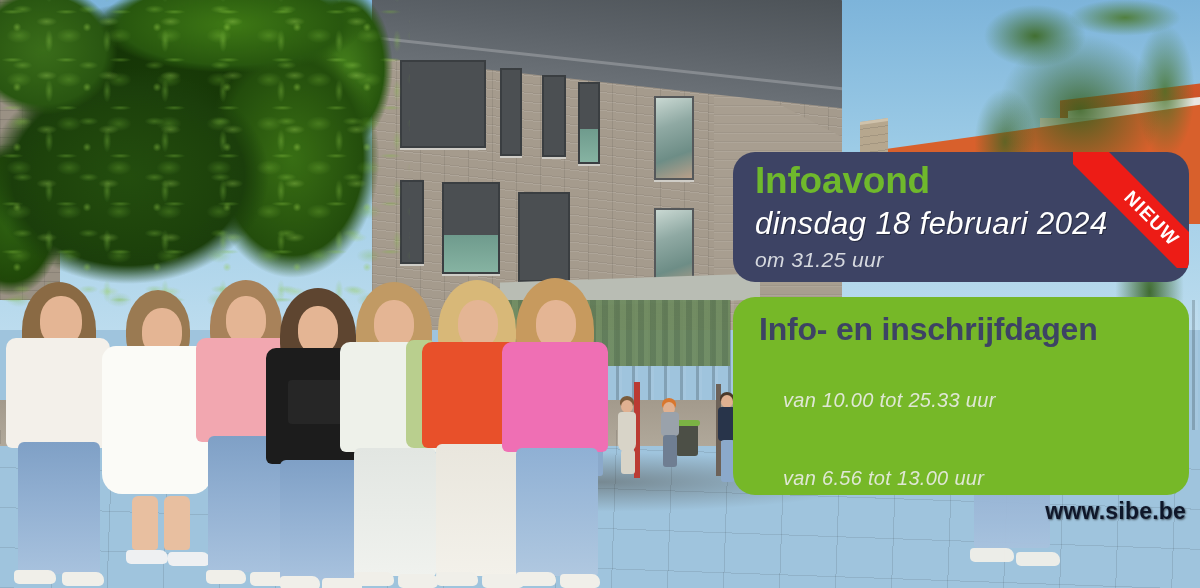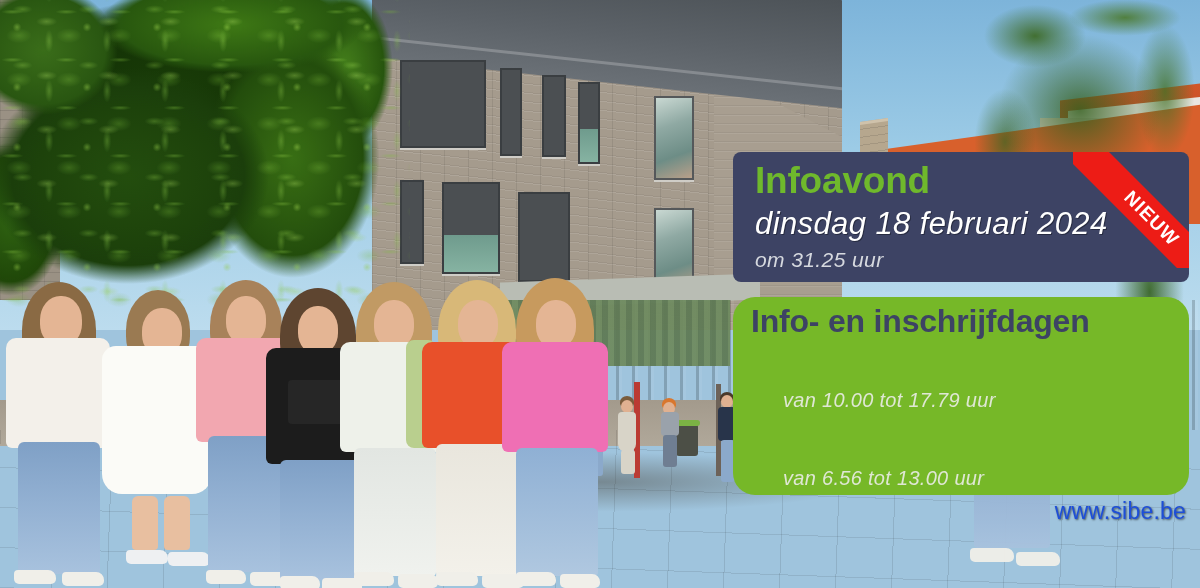--- a/index.html
+++ b/index.html
@@ -150,48 +150,48 @@
   .tree-logo{position:absolute;left:2px;top:14px;width:96px;height:120px;}
   .t-trunk{position:absolute;left:44px;top:42px;width:9px;height:62px;background:#76b82a;border-radius:3px;}
   .t-branch{position:absolute;background:#76b82a;border-radius:3px;}
   .t-base{position:absolute;left:6px;top:100px;width:86px;height:12px;background:#76b82a;
     border-radius:50%/ 70% 70% 40% 40%;}
   .dot{position:absolute;border-radius:50%;}
 
   
   .panel-navy{
     position:absolute;left:733px;top:152px;width:456px;height:130px;
-    background:#3d4364;border-radius:8px;overflow:hidden;}
+    background:#3d4364;border-radius:22px;overflow:hidden;}
   .panel-navy h2{margin:0;position:absolute;left:22px;top:10px;
     color:#6fb92c;font-size:37px;font-weight:700;letter-spacing:-.2px;line-height:1;}
   .navy-l1{position:absolute;left:22px;top:54px;color:#ffffff;font-size:31px;font-style:italic;
     font-weight:400;letter-spacing:.4px;white-space:nowrap;
     text-shadow:1px 1px 0 rgba(0,0,0,.35);}
   .navy-l2{position:absolute;left:22px;top:96px;color:#d6d9df;font-size:21px;font-style:italic;
     letter-spacing:.4px;white-space:nowrap;}
 
   .ribbon{position:absolute;right:-2px;top:-2px;width:118px;height:118px;overflow:hidden;}
   .ribbon-band{position:absolute;left:12px;top:-22px;width:186px;height:34px;background:#ed1c16;
     transform:rotate(45deg);transform-origin:0 0;
     display:flex;align-items:center;justify-content:center;}
   .ribbon-band span{color:#fff;font-size:19px;font-weight:700;letter-spacing:1px;
     transform:translateX(18px);}
 
   .panel-green{
     position:absolute;left:733px;top:297px;width:456px;height:198px;
     background:#76b828;border-radius:22px;}
-  .panel-green h2{margin:0;position:absolute;left:18px;top:8px;
+  .panel-green h2{margin:8px;position:absolute;left:18px;top:8px;
     color:#3d4364;font-size:32px;font-weight:700;letter-spacing:-.2px;line-height:1;white-space:nowrap;}
   .g-date{position:absolute;left:18px;color:#ffffff;font-size:28px;font-style:italic;
     letter-spacing:.3px;white-space:nowrap;text-shadow:1px 1px 0 rgba(0,0,0,.18);}
   .g-time{position:absolute;left:50px;color:#dfe7d4;font-size:20px;font-style:italic;
     letter-spacing:.3px;white-space:nowrap;}
   .d1{top:50px;} .t1{top:92px;} .d2{top:128px;} .t2{top:170px;}
 
-  .site{position:absolute;right:14px;top:498px;color:#1d4ed8;font-size:23px;font-weight:400;
+  .site{position:absolute;right:14px;top:498px;color:#0f172a;font-size:23px;font-weight:700;
     letter-spacing:.2px;text-shadow:1px 1px 2px rgba(0,0,0,.55);}
 </style>
 </head>
 <body>
 
 <div class="stage">
 
   <div class="photo">
     <div class="sky"></div>
 
@@ -339,19 +339,19 @@
     <div class="navy-l2">om 31.25 uur</div>
     <div class="ribbon">
       <div class="ribbon-band">
         <span>NIEUW</span>
       </div>
     </div>
   </div>
 
   <div class="panel-green">
     <h2>Info- en inschrijfdagen</h2>
-    <div class="g-time t1">van 10.00 tot 17.79 uur</div>
+    <div class="g-time t1">van 10.00 tot 25.33 uur</div>
     <div class="g-time t2">van 6.56 tot 13.00 uur</div>
   </div>
 
   <div class="site">www.sibe.be</div>
 
 </div>
 
 </body></html>

